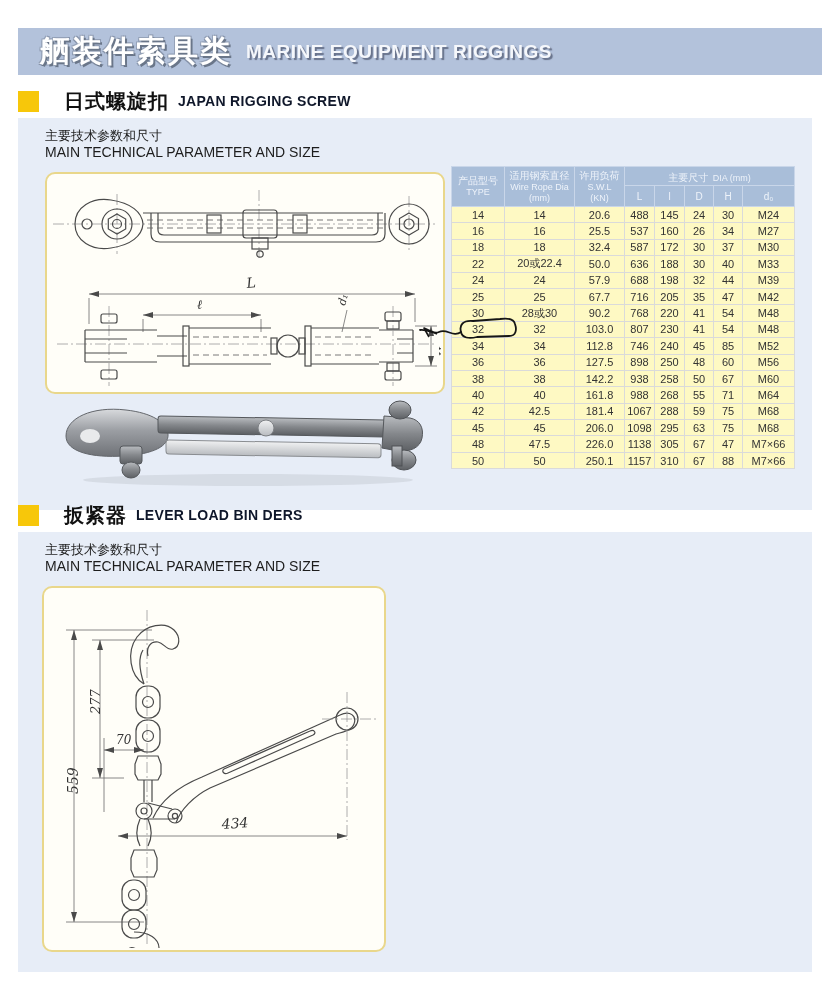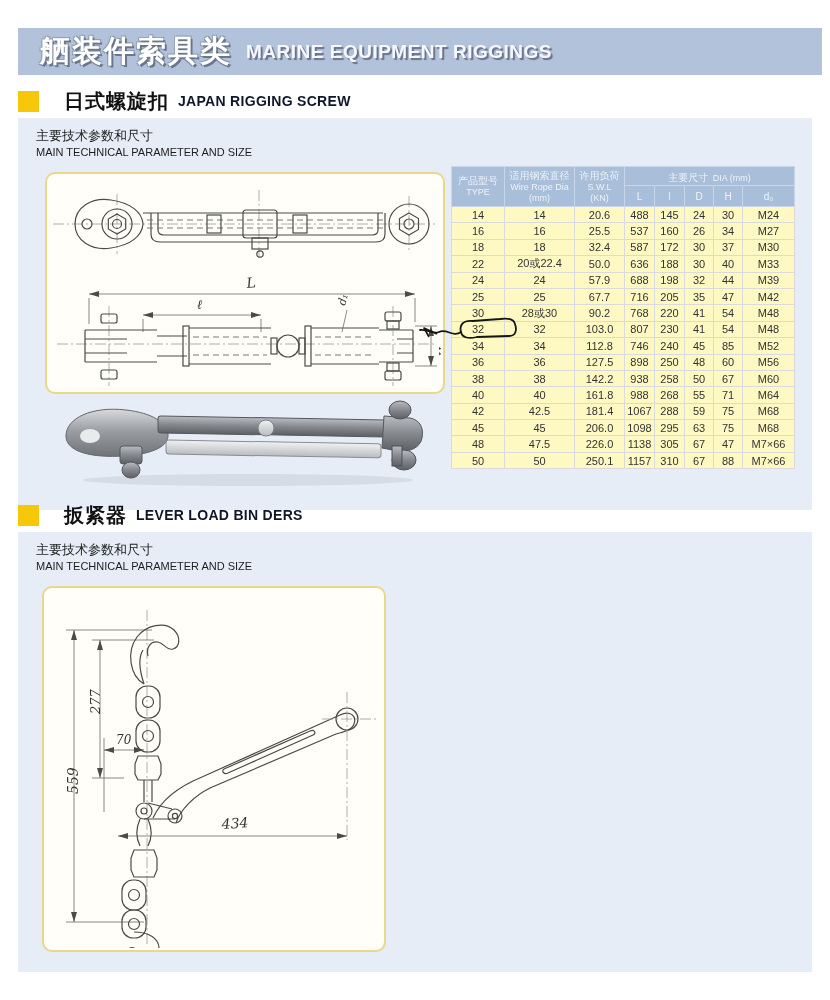--- a/index.html
+++ b/index.html
@@ -18,23 +18,23 @@
   .sec-title{position:absolute;left:18px;display:flex;align-items:center;height:24px;}
   .sec-title .sq{width:21px;height:21px;background:#f7c70a;flex:0 0 auto;}
   .sec-title .zh{margin-left:25px;font-size:20px;font-weight:bold;color:#111;letter-spacing:1px;}
   .sec-title .en{margin-left:9px;font-size:14px;font-weight:bold;color:#0f172a;letter-spacing:.3px;}
 
   
   .sec-body{position:absolute;left:18px;width:794px;background:#e7edf7;}
   #sec1-body{top:118px;height:392px;}
   #sec2-body{top:532px;height:440px;}
 
-  .subtitle{position:absolute;left:18px;top:9px;color:#1d1d1d;}
+  .subtitle{position:absolute;left:27px;top:9px;color:#1d1d1d;}
   .subtitle .zh{font-size:13px;line-height:17px;}
-  .subtitle .en{font-size:11px;line-height:17px;}
+  .subtitle .en{font-size:14px;line-height:17px;}
 
   .panel{position:absolute;background:#fffef8;border:2px solid #e9d78b;border-radius:10px;box-sizing:border-box;}
   #panel1{left:27px;top:54px;width:400px;height:222px;}
   #panel2{left:24px;top:54px;width:344px;height:366px;}
 
   
   #spec-table{position:absolute;left:433px;top:48px;border-collapse:collapse;table-layout:fixed;background:#fef9c3;}
   #spec-table th{background:#a9bed9;color:#eef3fa;font-weight:normal;border:1px solid #c9d6e9;padding:0;}
   #spec-table th .h-zh{font-size:10px;line-height:12px;}
   #spec-table th .h-en{font-size:9px;line-height:11px;}

